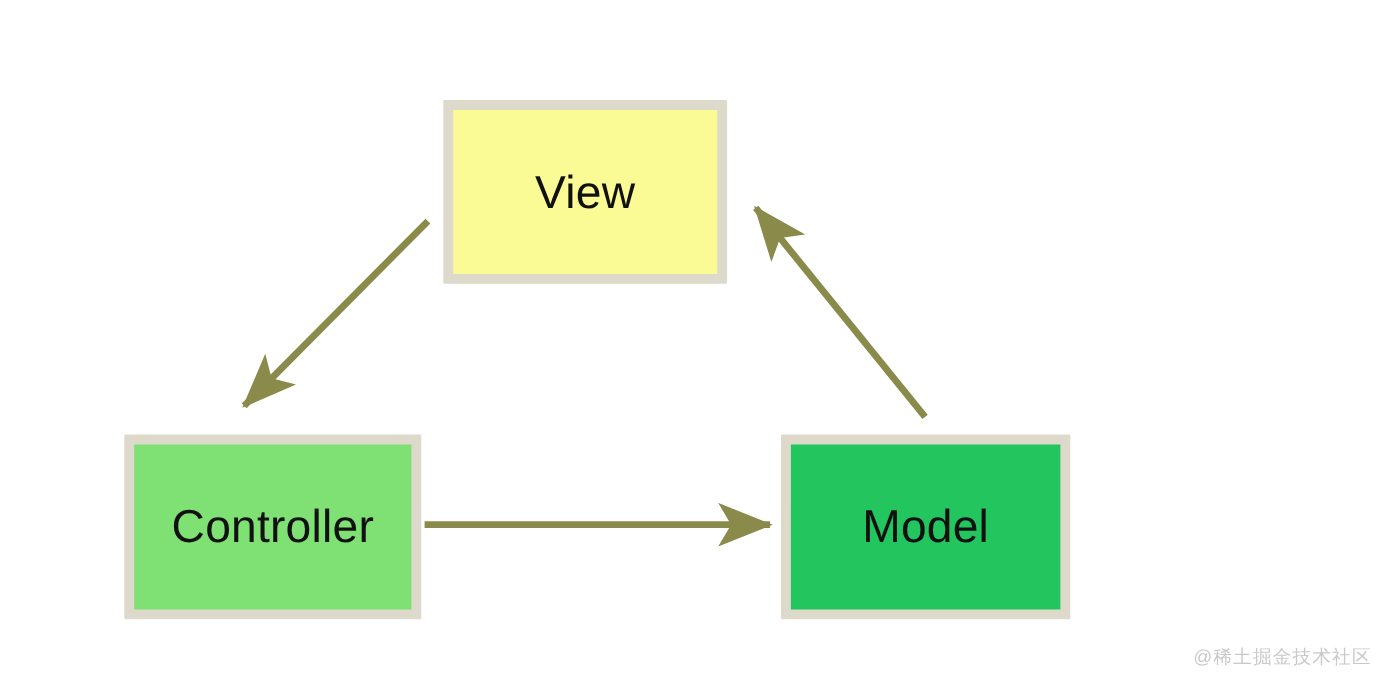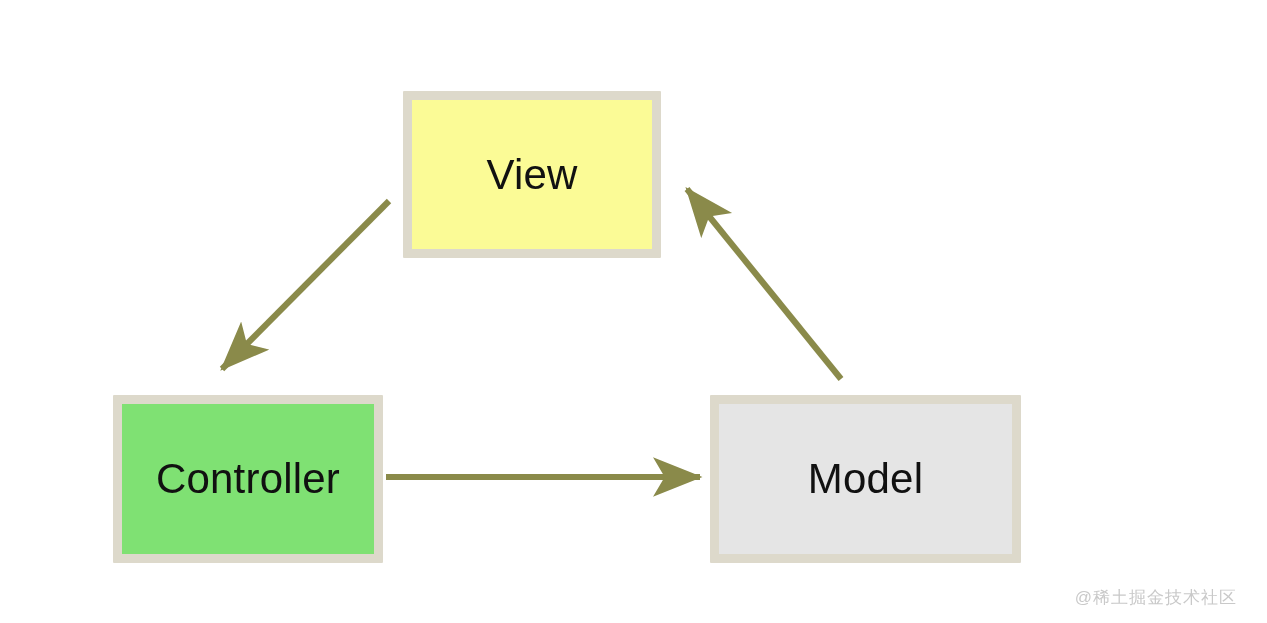--- a/index.html
+++ b/index.html
@@ -45,35 +45,35 @@
   #node-controller {
     left: 113px;
     top: 395px;
     width: 270px;
     height: 168px;
     background: #7fe173;
   }
   #node-model {
     left: 710px;
     top: 395px;
-    width: 311px;
+    width: 263px;
     height: 168px;
-    background: #e5e5e5;
+    background: #22c55e;
   }
   #edges {
     position: absolute;
     left: 0;
     top: 0;
     width: 1267px;
     height: 623px;
     pointer-events: none;
   }
   #watermark {
     position: absolute;
-    right: 30px;
+    right: 20px;
     bottom: 14px;
     font-size: 17px;
     color: #c9c9c9;
     letter-spacing: 1px;
     user-select: none;
     white-space: nowrap;
   }
 </style>
 </head>
 <body>

